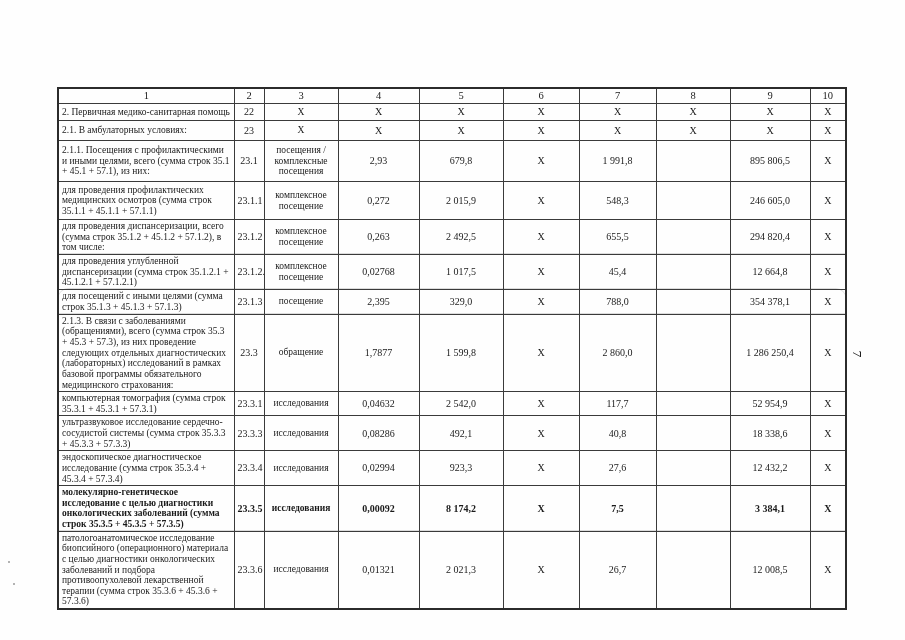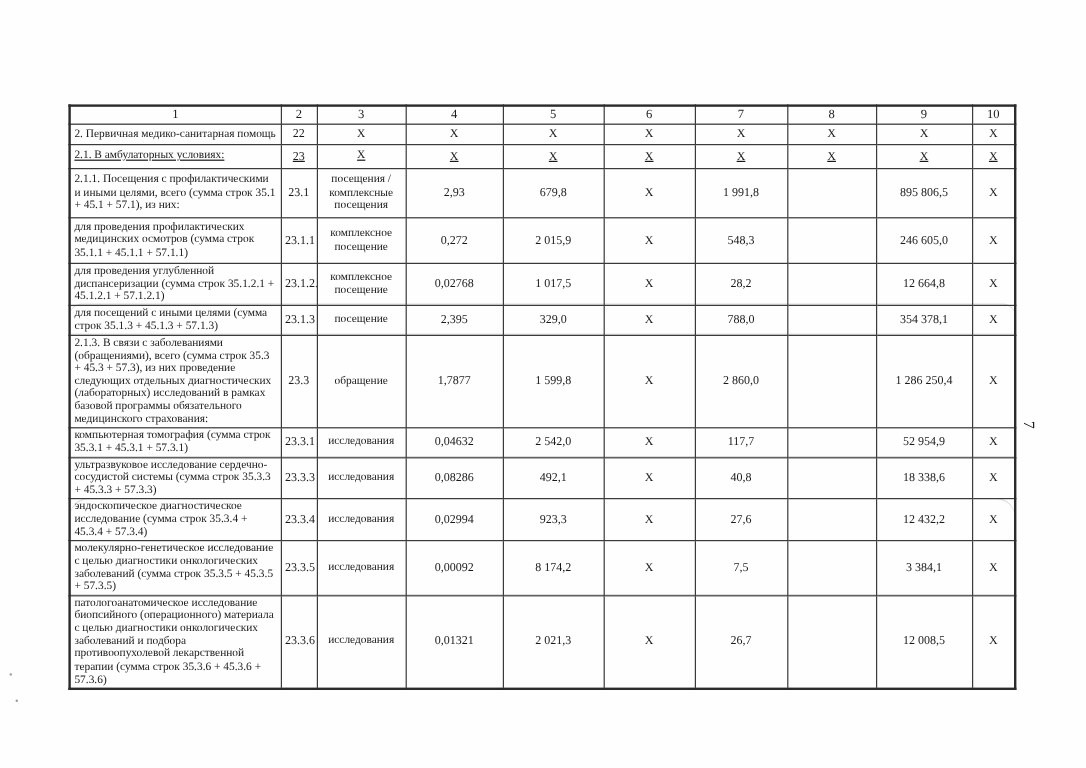--- a/index.html
+++ b/index.html
@@ -110,21 +110,21 @@
           <td class="c1" data-name="line-number-cell">22</td>
           <td class="c2" data-name="unit-cell">X</td>
           <td class="c3" data-name="value-cell">X</td>
           <td class="c4" data-name="value-cell">X</td>
           <td class="c5" data-name="value-cell">X</td>
           <td class="c6" data-name="value-cell">X</td>
           <td class="c7" data-name="value-cell">X</td>
           <td class="c8" data-name="value-cell">X</td>
           <td class="c9" data-name="value-cell">X</td>
         </tr>
-        <tr data-name="table-row" style="height: 20px; text-decoration: underline;">
+        <tr data-name="table-row" style="height: 20px;">
           <td class="c0" data-name="row-label-cell">2.1. В амбулаторных условиях:</td>
           <td class="c1" data-name="line-number-cell">23</td>
           <td class="c2" data-name="unit-cell">X</td>
           <td class="c3" data-name="value-cell">X</td>
           <td class="c4" data-name="value-cell">X</td>
           <td class="c5" data-name="value-cell">X</td>
           <td class="c6" data-name="value-cell">X</td>
           <td class="c7" data-name="value-cell">X</td>
           <td class="c8" data-name="value-cell">X</td>
           <td class="c9" data-name="value-cell">X</td>
@@ -146,28 +146,40 @@
           <td class="c1" data-name="line-number-cell">23.1.1</td>
           <td class="c2" data-name="unit-cell">комплексное посещение</td>
           <td class="c3" data-name="value-cell">0,272</td>
           <td class="c4" data-name="value-cell">2 015,9</td>
           <td class="c5" data-name="value-cell">X</td>
           <td class="c6" data-name="value-cell">548,3</td>
           <td class="c7" data-name="value-cell"></td>
           <td class="c8" data-name="value-cell">246 605,0</td>
           <td class="c9" data-name="value-cell">X</td>
         </tr>
+        <tr data-name="table-row" style="height: 33px;">
+          <td class="c0" data-name="row-label-cell">для проведения диспансеризации, всего (сумма строк 35.1.2 + 45.1.2 + 57.1.2), в том числе:</td>
+          <td class="c1" data-name="line-number-cell">23.1.2</td>
+          <td class="c2" data-name="unit-cell">комплексное посещение</td>
+          <td class="c3" data-name="value-cell">0,263</td>
+          <td class="c4" data-name="value-cell">2 492,5</td>
+          <td class="c5" data-name="value-cell">X</td>
+          <td class="c6" data-name="value-cell">655,5</td>
+          <td class="c7" data-name="value-cell"></td>
+          <td class="c8" data-name="value-cell">294 820,4</td>
+          <td class="c9" data-name="value-cell">X</td>
+        </tr>
         <tr data-name="table-row" style="height: 25px;">
           <td class="c0" data-name="row-label-cell">для проведения углубленной диспансеризации (сумма строк 35.1.2.1 + 45.1.2.1 + 57.1.2.1)</td>
           <td class="c1" data-name="line-number-cell">23.1.2.1</td>
           <td class="c2" data-name="unit-cell">комплексное посещение</td>
           <td class="c3" data-name="value-cell">0,02768</td>
           <td class="c4" data-name="value-cell">1 017,5</td>
           <td class="c5" data-name="value-cell">X</td>
-          <td class="c6" data-name="value-cell">28,2</td>
+          <td class="c6" data-name="value-cell">45,4</td>
           <td class="c7" data-name="value-cell"></td>
           <td class="c8" data-name="value-cell">12 664,8</td>
           <td class="c9" data-name="value-cell">X</td>
         </tr>
         <tr data-name="table-row" style="height: 25px; border-radius: 10px;">
           <td class="c0" data-name="row-label-cell">для посещений с иными целями (сумма строк 35.1.3 + 45.1.3 + 57.1.3)</td>
           <td class="c1" data-name="line-number-cell">23.1.3</td>
           <td class="c2" data-name="unit-cell">посещение</td>
           <td class="c3" data-name="value-cell">2,395</td>
           <td class="c4" data-name="value-cell">329,0</td>
@@ -206,33 +218,33 @@
           <td class="c1" data-name="line-number-cell">23.3.3</td>
           <td class="c2" data-name="unit-cell">исследования</td>
           <td class="c3" data-name="value-cell">0,08286</td>
           <td class="c4" data-name="value-cell">492,1</td>
           <td class="c5" data-name="value-cell">X</td>
           <td class="c6" data-name="value-cell">40,8</td>
           <td class="c7" data-name="value-cell"></td>
           <td class="c8" data-name="value-cell">18 338,6</td>
           <td class="c9" data-name="value-cell">X</td>
         </tr>
-        <tr data-name="table-row" style="height: 30px; border-radius: 16px;">
+        <tr data-name="table-row" style="height: 30px;">
           <td class="c0" data-name="row-label-cell">эндоскопическое диагностическое исследование (сумма строк 35.3.4 + 45.3.4 + 57.3.4)</td>
           <td class="c1" data-name="line-number-cell">23.3.4</td>
           <td class="c2" data-name="unit-cell">исследования</td>
           <td class="c3" data-name="value-cell">0,02994</td>
           <td class="c4" data-name="value-cell">923,3</td>
           <td class="c5" data-name="value-cell">X</td>
           <td class="c6" data-name="value-cell">27,6</td>
           <td class="c7" data-name="value-cell"></td>
           <td class="c8" data-name="value-cell">12 432,2</td>
           <td class="c9" data-name="value-cell">X</td>
         </tr>
-        <tr data-name="table-row" style="height: 45px;">
+        <tr data-name="table-row" style="height: 45px; font-weight: bold;">
           <td class="c0" data-name="row-label-cell">молекулярно-генетическое исследование с целью диагностики онкологических заболеваний (сумма строк 35.3.5 + 45.3.5 + 57.3.5)</td>
           <td class="c1" data-name="line-number-cell">23.3.5</td>
           <td class="c2" data-name="unit-cell">исследования</td>
           <td class="c3" data-name="value-cell">0,00092</td>
           <td class="c4" data-name="value-cell">8 174,2</td>
           <td class="c5" data-name="value-cell">X</td>
           <td class="c6" data-name="value-cell">7,5</td>
           <td class="c7" data-name="value-cell"></td>
           <td class="c8" data-name="value-cell">3 384,1</td>
           <td class="c9" data-name="value-cell">X</td>

